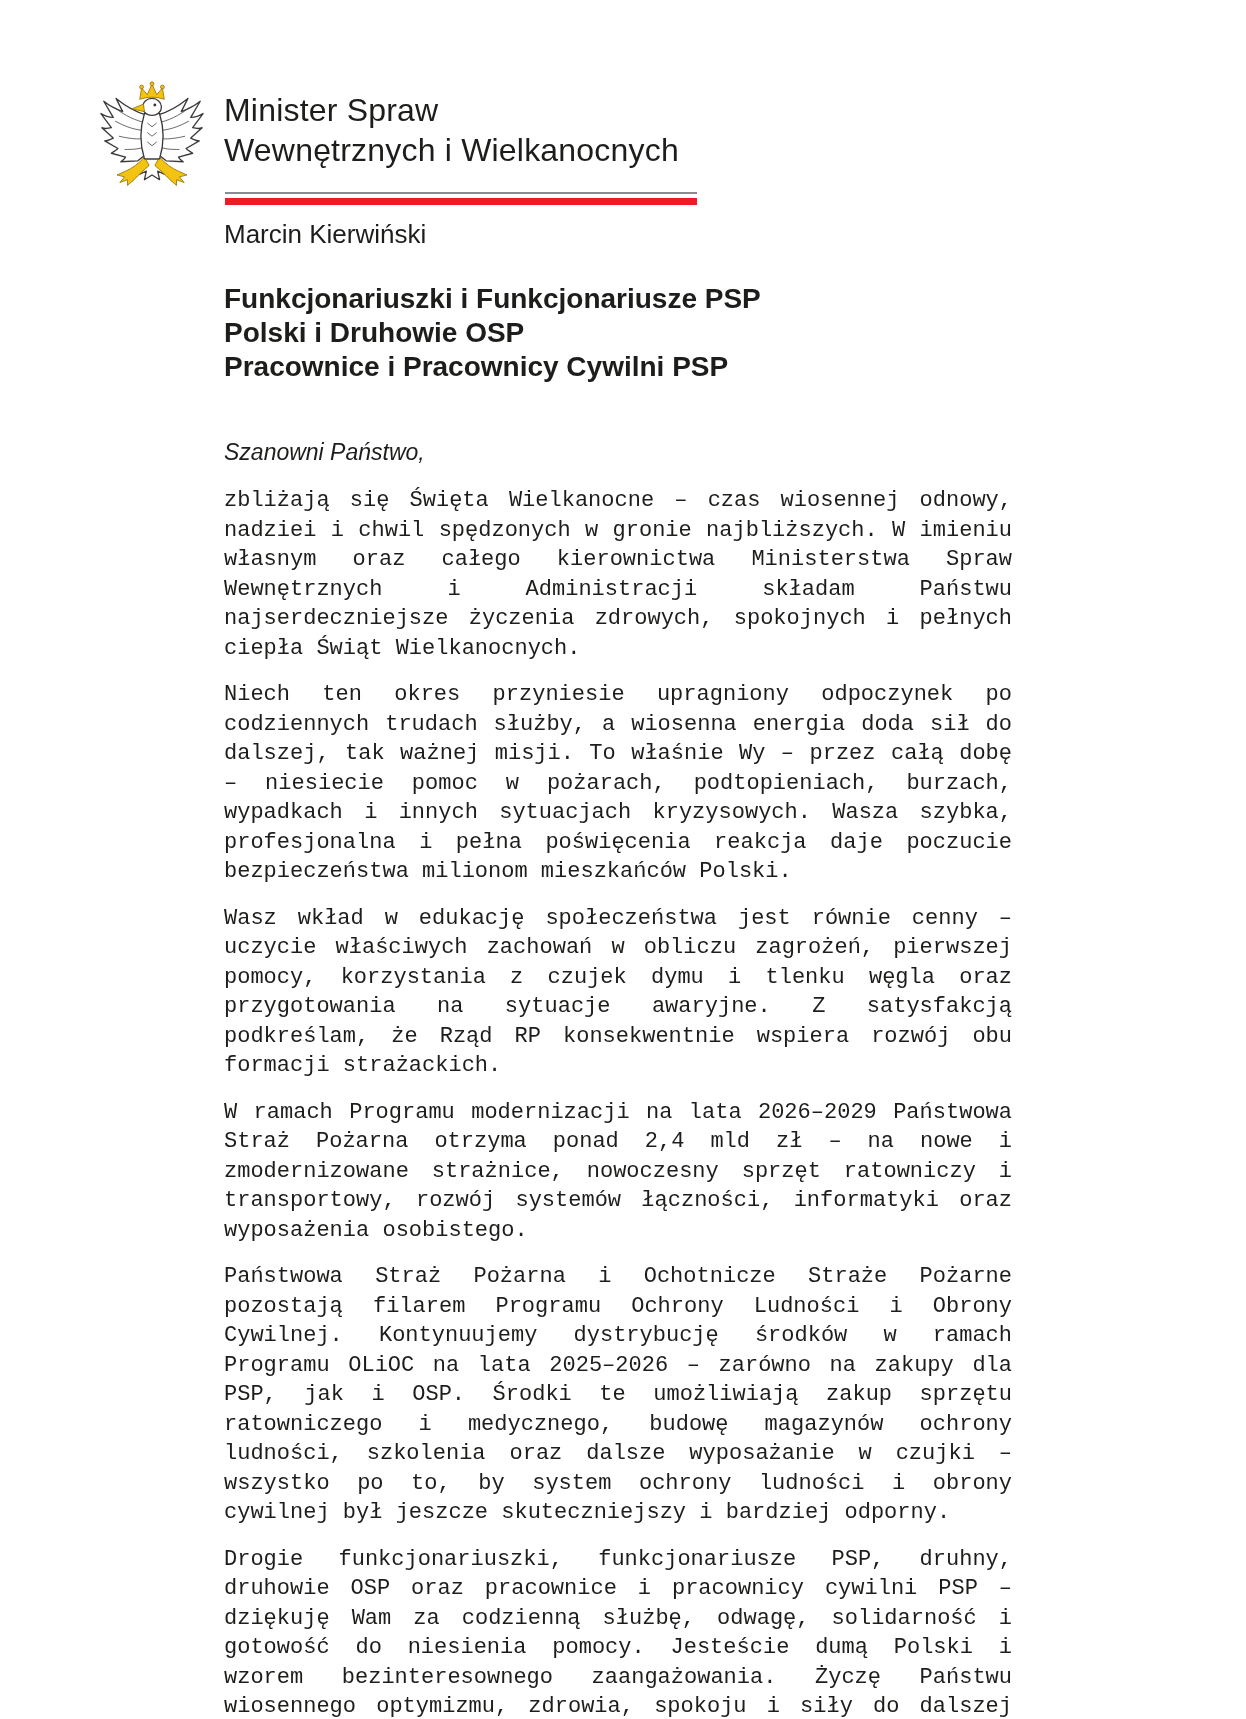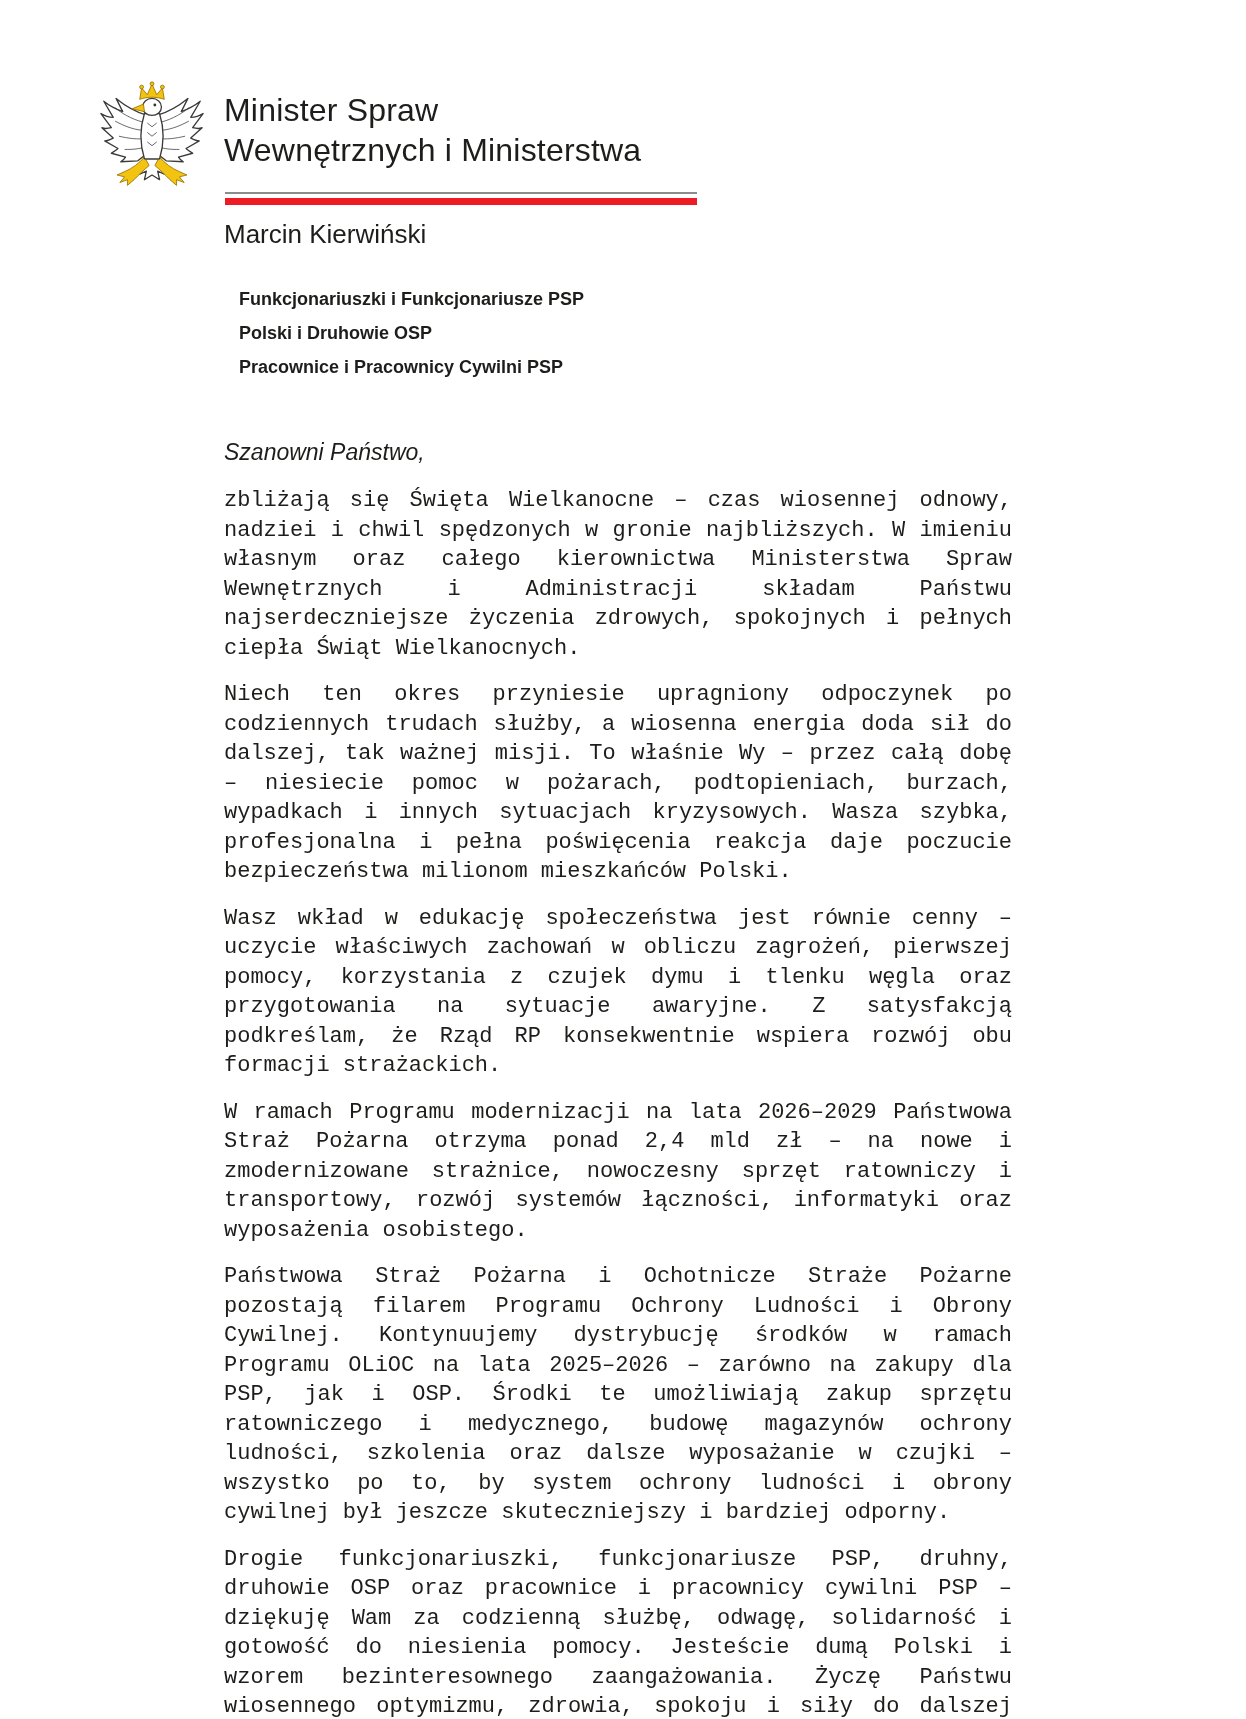--- a/index.html
+++ b/index.html
@@ -19,21 +19,21 @@
   .ministry {
     position:absolute; left:224px; top:90px;
     font-size:32px; line-height:40px; font-weight:400;
     letter-spacing:0.2px; white-space:nowrap;
   }
   .rule-gray { position:absolute; left:225px; top:192px; width:472px; height:2px; background:#8c8c8c; }
   .rule-red  { position:absolute; left:225px; top:198px; width:472px; height:7px; background:#ed1c24; }
   .minister-name { position:absolute; left:224px; top:218px; font-size:26px; line-height:32px; }
   
   .letter { position:absolute; left:224px; top:282px; width:788px; }
-  .addressees { font-size:18px; font-weight:700; line-height:34px; margin:0 0 54px 15px; }
+  .addressees { font-size:28px; font-weight:700; line-height:34px; margin:0 0 54px 0; }
   .salutation { font-style:italic; font-size:23px; line-height:29px; margin:8px 0 19px 0; }
   .letter p.body {
     font-size:22px; line-height:29.5px;
     text-align:justify; text-justify:inter-word;
     margin:0 0 17px 0; hyphens:none;font-family:Liberation Mono, monospace;
   }
   .closing { font-size:22px; line-height:29px; margin:8px 0 0 0;text-align:center; }
   .signature { display:block; margin:6px 0 0 -14px; width:352px; height:102px; }
   .signature path { fill:none; stroke:#2a3bc8; stroke-width:3.2; stroke-linecap:round; stroke-linejoin:round; }
   .signature .dot { fill:#2a3bc8; stroke:none; }
@@ -67,21 +67,21 @@
 
       <path class="gd" d="M42 19 L44 7 L50 14 L55 3 L60 14 L66 7 L68 19 C59 16 51 16 42 19 Z"></path>
       <circle class="gd" cx="44" cy="6" r="2"></circle>
       <circle class="gd" cx="55" cy="2.5" r="2"></circle>
       <circle class="gd" cx="66" cy="6" r="2"></circle>
     </g>
   </svg>
 
   <div class="ministry">
     <div>Minister Spraw</div>
-    <div>Wewnętrznych i Ministerstwa</div>
+    <div>Wewnętrznych i Wielkanocnych</div>
   </div>
 
   <div class="rule-gray"></div>
   <div class="rule-red"></div>
 
   <div class="minister-name">Marcin Kierwiński</div>
 
   <div class="letter">
 
     <div class="addressees">

